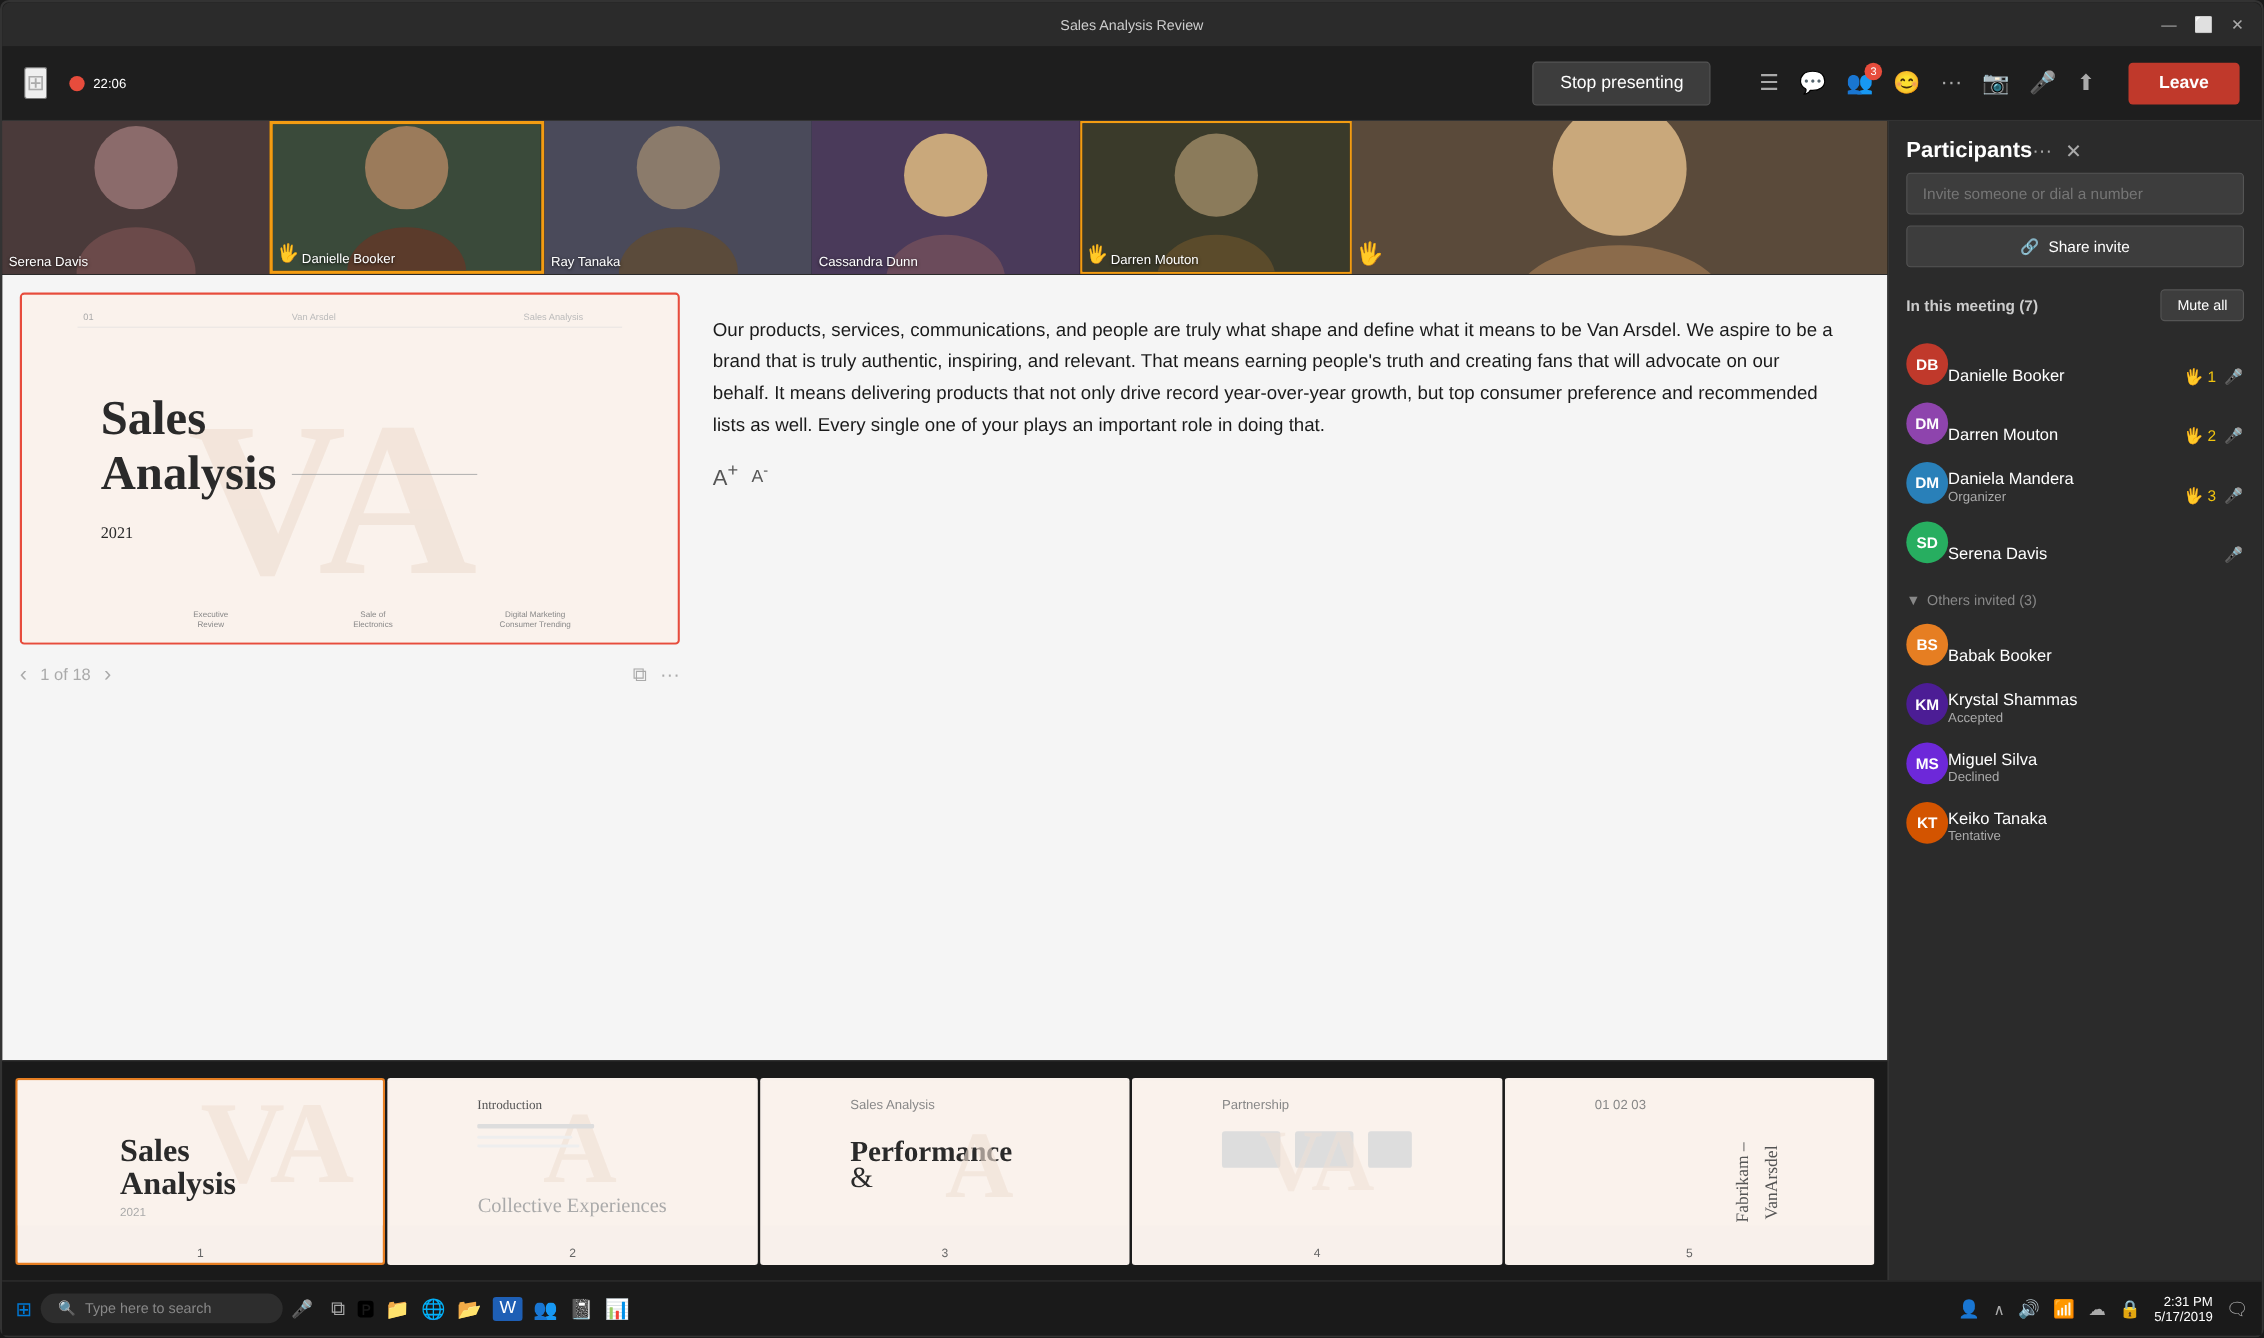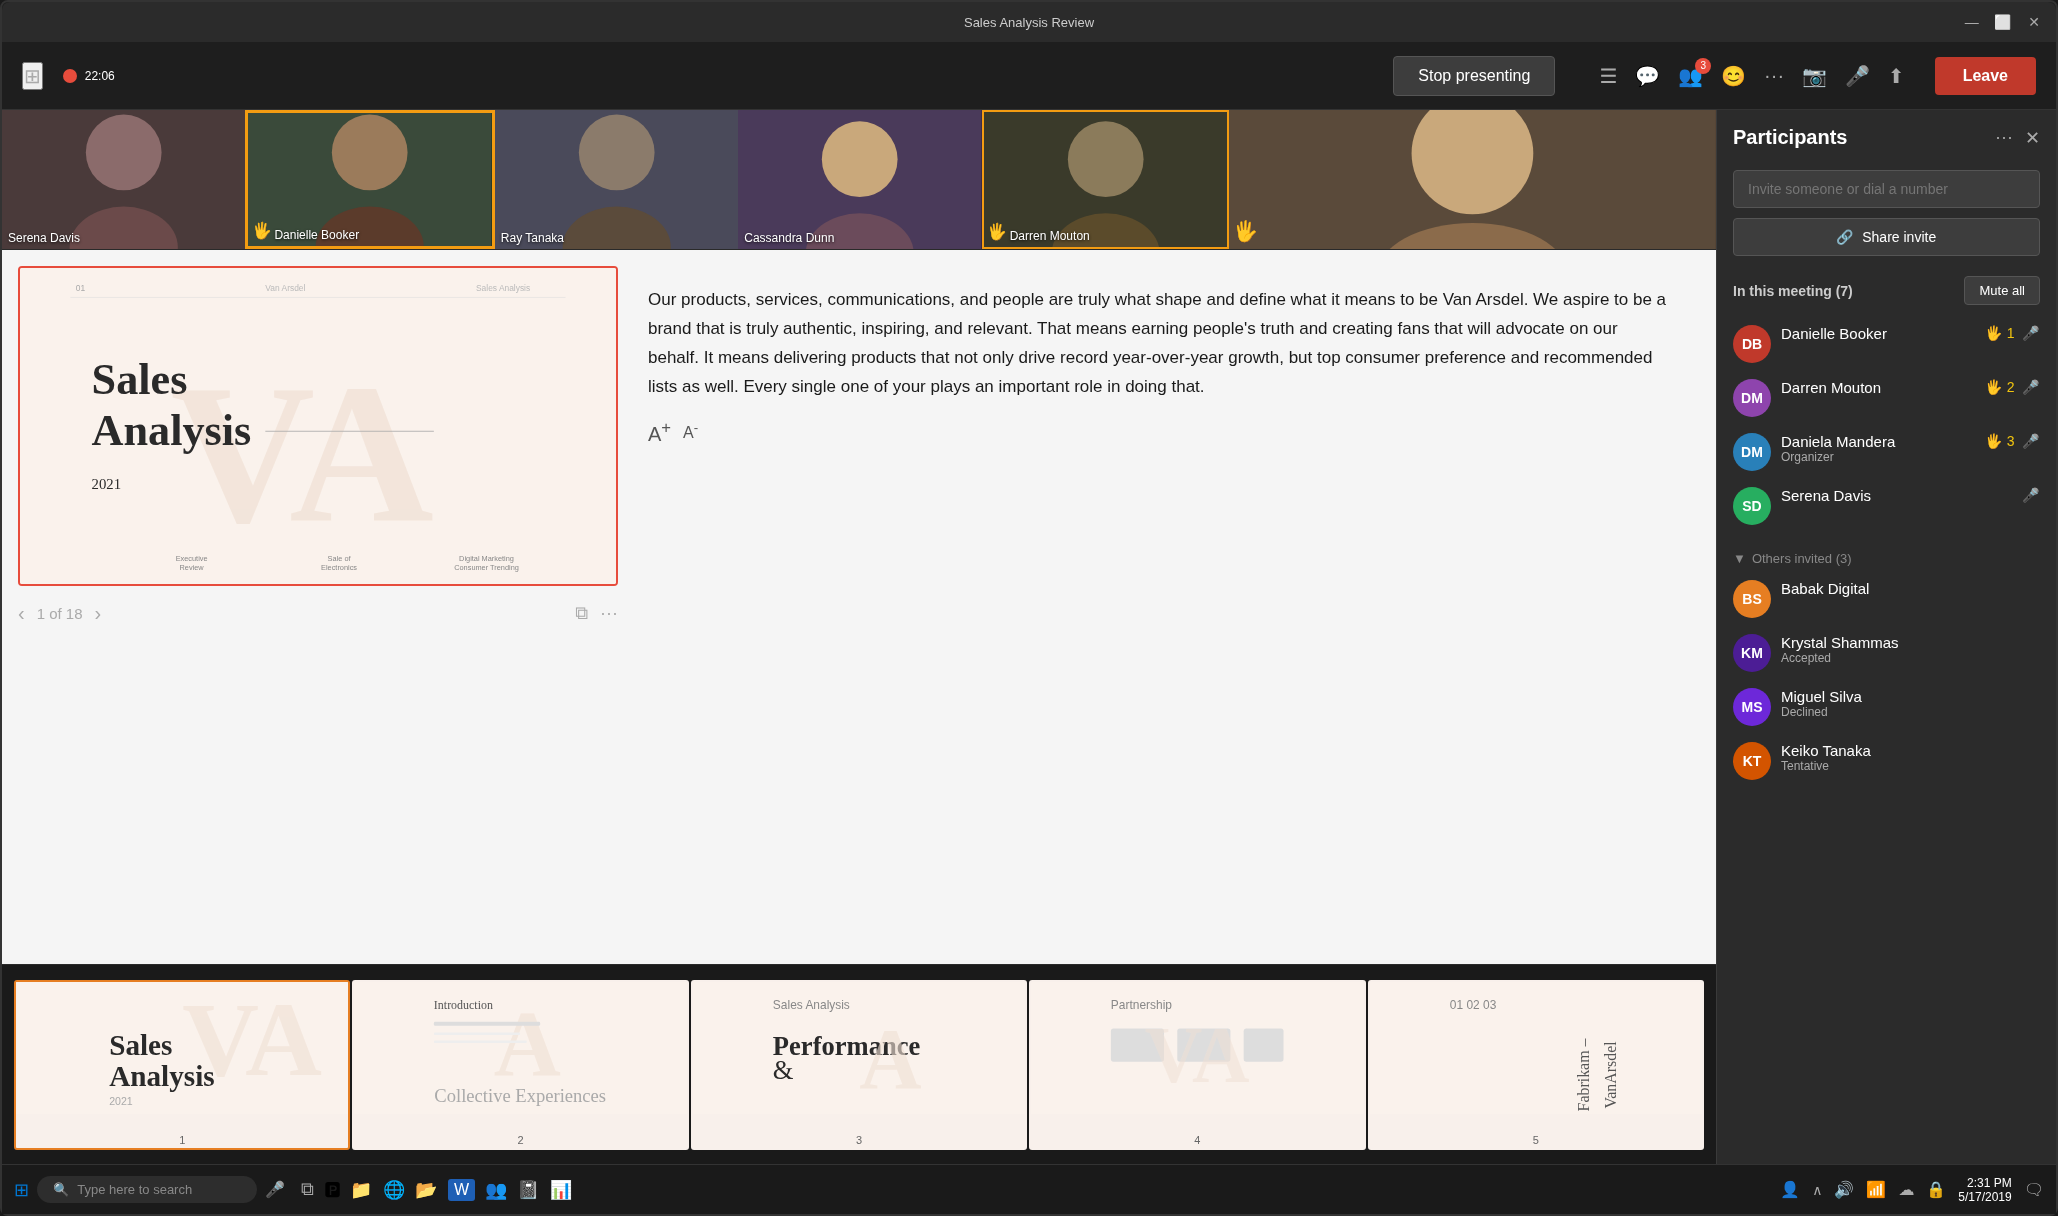--- a/index.html
+++ b/index.html
@@ -53,31 +53,31 @@
     .slide-thumb.active-thumb { border-color: #e67e22; }
     .thumb-num { position: absolute; bottom: 2px; left: 50%; transform: translateX(-50%); color: #666; font-size: 11px; }
     
     
     .notes-panel { flex: 1; padding: 0 24px; overflow-y: auto; }
     .notes-text { color: #222; font-size: 17px; line-height: 1.7; color: #1a1a1a; background: transparent; }
     .font-controls { display: flex; gap: 12px; margin-top: 16px; color: #555; font-size: 18px; align-items: center; }
     
     
     .participants-sidebar { width: 340px; background: #2b2b2b; display: flex; flex-direction: column; flex-shrink: 0; border-left: 1px solid #3a3a3a; overflow-y: auto; }
-    .sidebar-header { padding: 16px 16px 21px; display: flex; align-items: center; justify-content: space-between; }
+    .sidebar-header { padding: 16px 16px 8px; display: flex; align-items: center; justify-content: flex-start; }
     .sidebar-title { font-size: 20px; font-weight: 600; }
     .sidebar-controls { display: flex; gap: 12px; color: #aaa; font-size: 18px; cursor: pointer; }
     .invite-section { padding: 0 16px 12px; }
     .invite-input { width: 100%; background: #3d3d3d; border: 1px solid #555; color: #aaa; padding: 10px 14px; border-radius: 4px; font-size: 14px; margin-bottom: 10px; }
     .share-invite-btn { width: 100%; background: #3d3d3d; color: #fff; border: 1px solid #555; padding: 10px; border-radius: 4px; font-size: 14px; cursor: pointer; display: flex; align-items: center; justify-content: center; gap: 8px; }
     .meeting-section { padding: 8px 16px; }
     .section-header { display: flex; align-items: center; justify-content: space-between; margin-bottom: 12px; }
     .section-title { color: #ccc; font-size: 14px; font-weight: 600; }
     .mute-all-btn { background: #3d3d3d; color: #fff; border: 1px solid #555; padding: 6px 14px; border-radius: 4px; font-size: 13px; cursor: pointer; }
-    .participant-item { display: flex; align-items: flex-start; gap: 10px; padding: 8px 0; }
+    .participant-item { display: flex; align-items: flex-end; padding: 8px 0; }
     .participant-info { flex: 1; }
     .participant-name { font-size: 15px; color: #fff; }
     .participant-status { font-size: 12px; color: #aaa; }
     .participant-actions { display: flex; gap: 8px; align-items: center; color: #aaa; font-size: 14px; }
     .hand-raised { color: #f1c40f; font-size: 14px; }
     .section-divider { color: #888; font-size: 13px; padding: 10px 16px 6px; display: flex; align-items: center; gap: 6px; cursor: pointer; }
     
     
     .taskbar { height: 50px; background: #1a1a1a; display: flex; align-items: center; padding: 0 12px; border-top: 1px solid #333; flex-shrink: 0; gap: 8px; }
     .start-btn { background: none; border: none; font-size: 18px; color: #0078d4; cursor: pointer; }
@@ -371,21 +371,21 @@
       <div>
         <div class="section-divider">
           <span>▼</span>
           <span>Others invited (3)</span>
         </div>
         <div style="padding: 0 16px;">
 
           <div class="participant-item">
             <div class="avatar-circle" style="background:#e67e22;">BS</div>
             <div class="participant-info">
-              <div class="participant-name">Babak Digital</div>
+              <div class="participant-name">Babak Booker</div>
             </div>
           </div>
 
           <div class="participant-item">
             <div class="avatar-circle" style="background:#4c1d95;">KM</div>
             <div class="participant-info">
               <div class="participant-name">Krystal Shammas</div>
               <div class="participant-status">Accepted</div>
             </div>
           </div>

